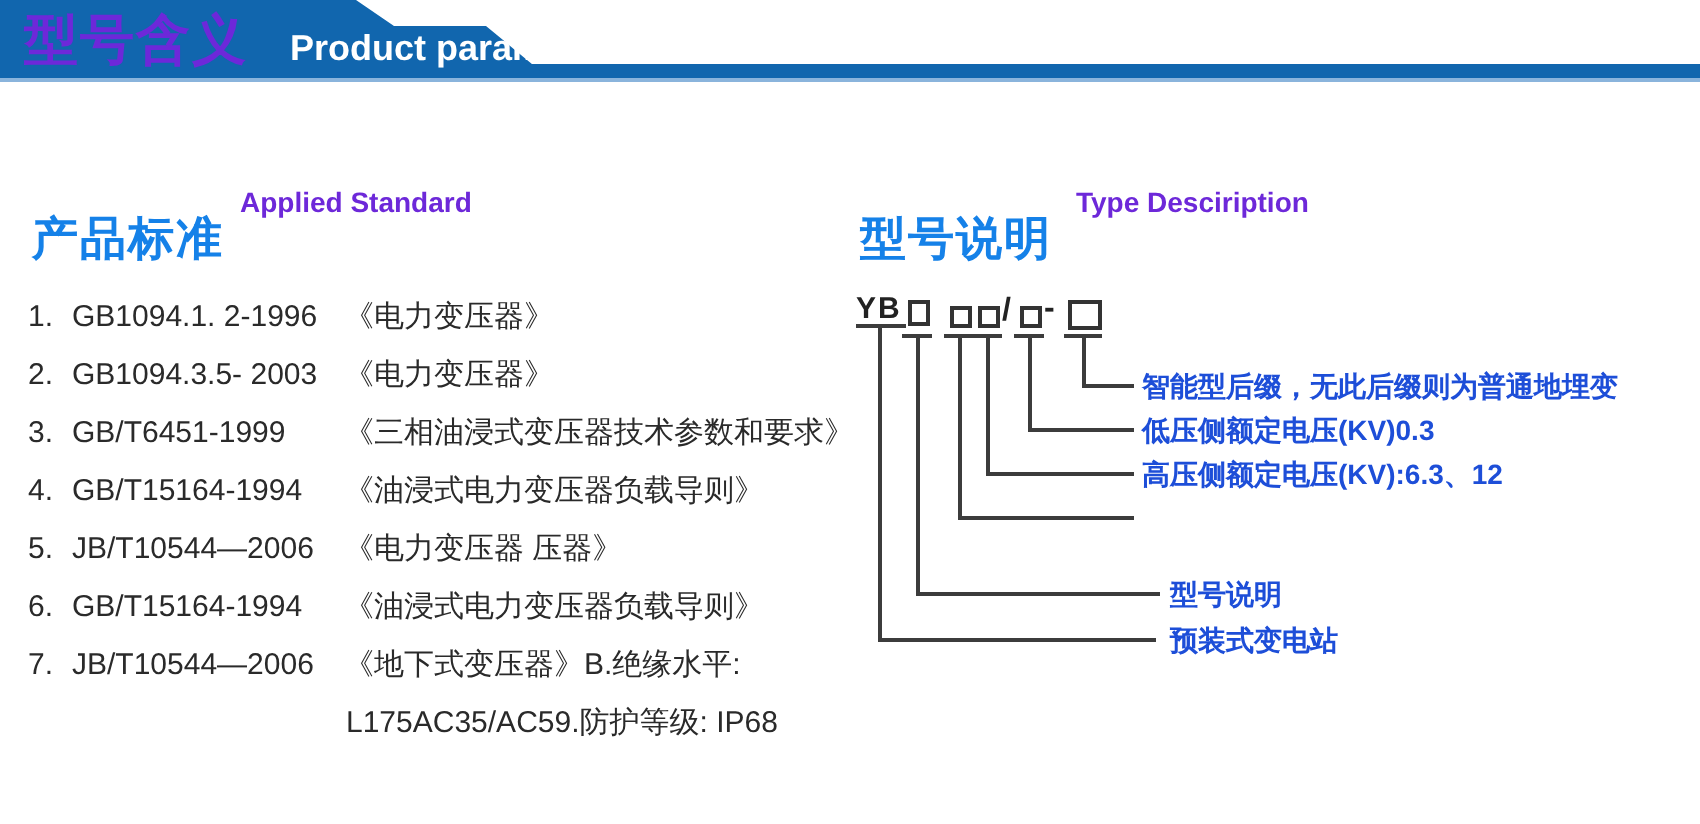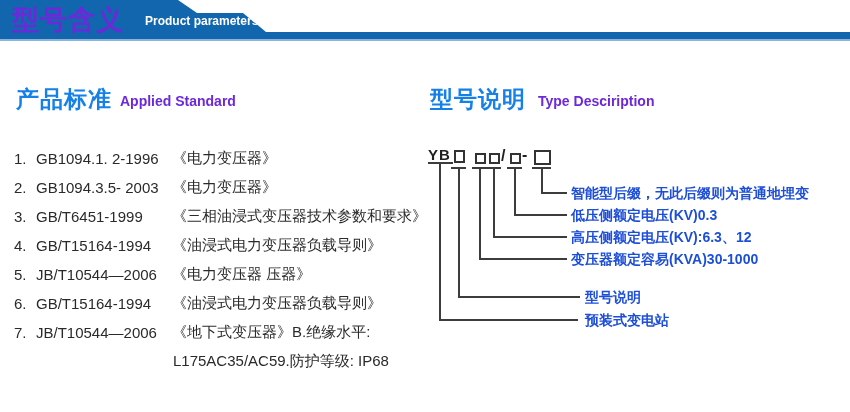--- a/index.html
+++ b/index.html
@@ -5,24 +5,24 @@
   html,body{margin:0;padding:0;background:#fff;}
   .page{position:relative;width:850px;height:412px;background:#ffffff;overflow:hidden;
         font-family:"Liberation Sans","DejaVu Sans",sans-serif;}
 
   
   .strip{position:absolute;left:0;top:32px;width:850px;height:7px;background:#1166ae;}
   .strip-light{position:absolute;left:0;top:39px;width:850px;height:2px;background:#8ab4dc;}
   .banner{position:absolute;left:0;top:0;width:272px;height:39px;background:#1166ae;
           clip-path:polygon(0 0,178px 0,197px 13px,243px 13px,272px 37px,272px 39px,0 39px);}
   .title-cn{position:absolute;left:12px;top:2px;font-size:27px;font-weight:bold;color:#6d28d9;letter-spacing:1px;}
-  .title-en{position:absolute;left:145px;top:14px;font-size:12px;font-weight:600;color:#fff;}
+  .title-en{position:absolute;left:145px;top:14px;font-size:18px;font-weight:600;color:#fff;}
 
   
-  .h-cn{position:absolute;font-size:23px;font-weight:bold;color:#1581e8;letter-spacing:1px;white-space:nowrap;}
+  .h-cn{position:absolute;font-size:23px;font-weight:bold;color:#1581e8;letter-spacing:1px;white-space:nowrap;margin-top:20px;}
   .h-en{position:absolute;font-size:14px;font-weight:600;color:#6d28d9;white-space:nowrap;}
   .lh-cn{left:16px;top:84px;} .lh-en{left:120px;top:93px;}
   .rh-cn{left:430px;top:84px;} .rh-en{left:538px;top:93px;}
 
   
   .std-list{position:absolute;left:14px;top:144px;}
   .std-row{display:flex;height:29px;align-items:center;font-size:15px;color:#2a2a2a;white-space:nowrap;}
   .std-row .num{width:22px;}
   .std-row .code{min-width:130px;}
   .std-row .title{margin-left:6px;text-align:right;}
@@ -151,17 +151,16 @@
   <div class="hline hl-yb"></div>
   <div class="hline hl1"></div>
   <div class="hline hl2"></div>
   <div class="hline hl3"></div>
   <div class="hline hl4"></div>
   <div class="hline hl5"></div>
 
   <div class="dlabel dl5">智能型后缀，无此后缀则为普通地埋变</div>
   <div class="dlabel dl4">低压侧额定电压(KV)0.3</div>
   <div class="dlabel dl3">高压侧额定电压(KV):6.3、12</div>
-  <div class="dlabel dl2">变压器额定容易(KVA)30-1000</div>
   <div class="dlabel dl1">型号说明</div>
   <div class="dlabel dl0">预装式变电站</div>
 
 </div>
 
 </body></html>

